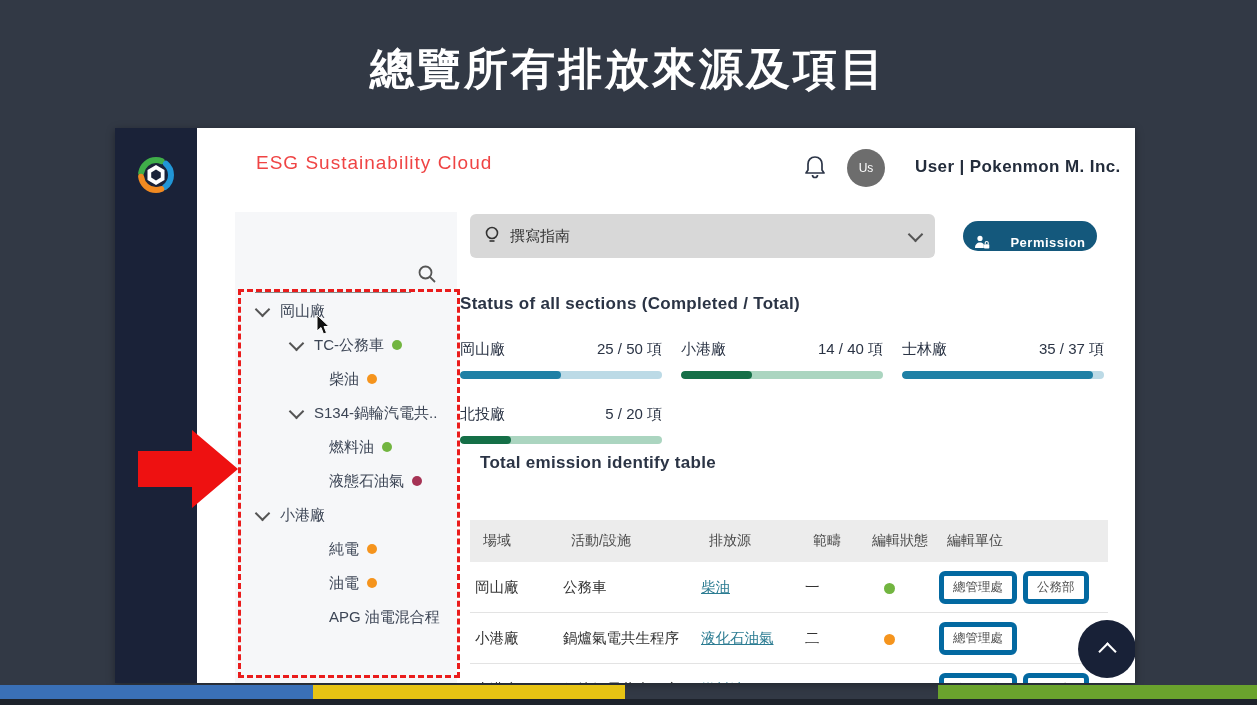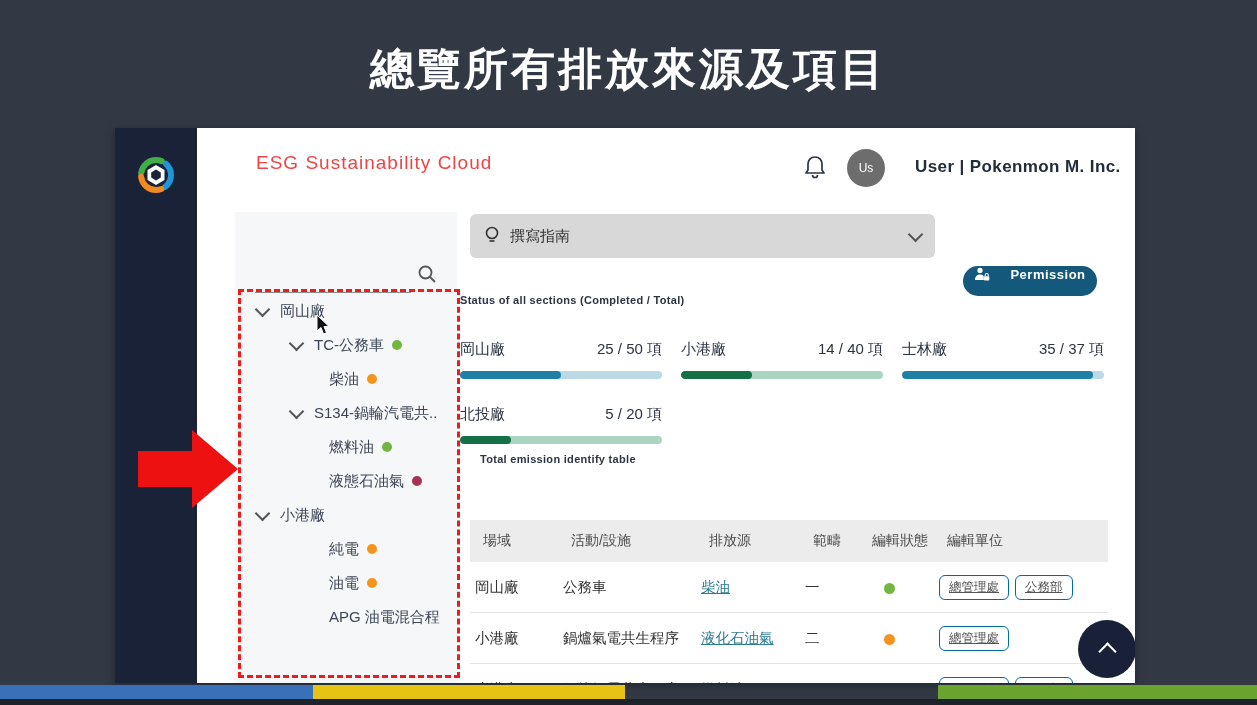--- a/index.html
+++ b/index.html
@@ -45,24 +45,24 @@
 
   
   .guide-bar{position:absolute;left:355px;top:86px;width:465px;height:44px;background:#d8d8d8;
     border-radius:6px;display:flex;align-items:center;padding:0 14px;box-sizing:border-box;
     font-size:15px;color:#333;}
   .guide-bar .lbl{margin-left:10px;}
   .guide-chev{margin-left:auto;width:9px;height:9px;border-left:2px solid #555;
     border-bottom:2px solid #555;transform:rotate(-45deg);margin-top:-4px;}
   .perm-btn{position:absolute;left:848px;top:93px;width:134px;height:30px;background:#14587c;
     border:none;border-radius:16px;color:#fff;font-size:13px;font-weight:bold;
-    display:flex;align-items:flex-start;justify-content:center;gap:20px;cursor:pointer;letter-spacing:.5px;margin-top:45px;}
-
-  
-  .sec-heading{position:absolute;font-size:11px;font-weight:bold;color:#2b3445;letter-spacing:.3px;}
+    display:flex;align-items:flex-end;justify-content:center;gap:20px;cursor:pointer;letter-spacing:.5px;}
+
+  
+  .sec-heading{position:absolute;font-size:17px;font-weight:bold;color:#2b3445;letter-spacing:.3px;}
   #statusHeading{left:345px;top:166px;}
   #tableHeading{left:345px;top:325px;padding-left:20px;}
   .status-grid{position:absolute;left:345px;top:208px;display:grid;
     grid-template-columns:repeat(3,202px);gap:9px 19px;}
   .bar-cell{height:56px;}
   .bar-head{display:flex;justify-content:space-between;font-size:15px;color:#2b3445;
     margin-bottom:12px;margin-top:4px;}
   .bar-track{height:8px;border-radius:4px;overflow:hidden;}
   .bar-fill{height:100%;border-radius:4px;}
   .scheme-blue .bar-track{background:#bcdae6;}
@@ -71,22 +71,22 @@
   .scheme-green .bar-fill{background:#156f47;}
 
   
   .emi-table{position:absolute;left:355px;top:392px;width:638px;border-collapse:collapse;
     font-size:14.5px;color:#333;background:#fff;}
   .emi-table thead th{background:#ececec;height:40px;font-weight:normal;color:#4a4a4a;
     text-align:left;padding-left:13px;font-size:14px;}
   .emi-table tbody td{height:48px;border-bottom:1px solid #e3e3e3;padding-left:5px;}
   .emi-table a{color:#2c7c92;text-decoration:underline;}
   .tdot{display:inline-block;width:11px;height:11px;border-radius:50%;margin-left:20px;vertical-align:middle;}
-  .chip{display:inline-block;border:1px solid #0369a1;border-radius:6px;padding:3px 9px;
-    font-size:12.5px;color:#555;margin-right:6px;white-space:nowrap;background:#fff;text-decoration:underline;}
+  .chip{display:inline-block;border:5px solid #0369a1;border-radius:6px;padding:3px 9px;
+    font-size:12.5px;color:#555;margin-right:6px;white-space:nowrap;background:#fff;}
 
   
   .red-dash-box{position:absolute;left:238px;top:289px;width:222px;height:389px;
     border:3px dashed #ea1c1c;box-sizing:border-box;pointer-events:none;}
   .red-arrow{position:absolute;left:136px;top:423px;}
   .mouse-cursor{position:absolute;left:316px;top:314px;}
 
   .scroll-top{position:absolute;left:963px;top:492px;width:58px;height:58px;border-radius:50%;
     background:#182137;border:none;display:flex;align-items:center;justify-content:center;cursor:pointer;}
   .up-chev{width:11px;height:11px;border-left:2px solid #fff;border-top:2px solid #fff;

